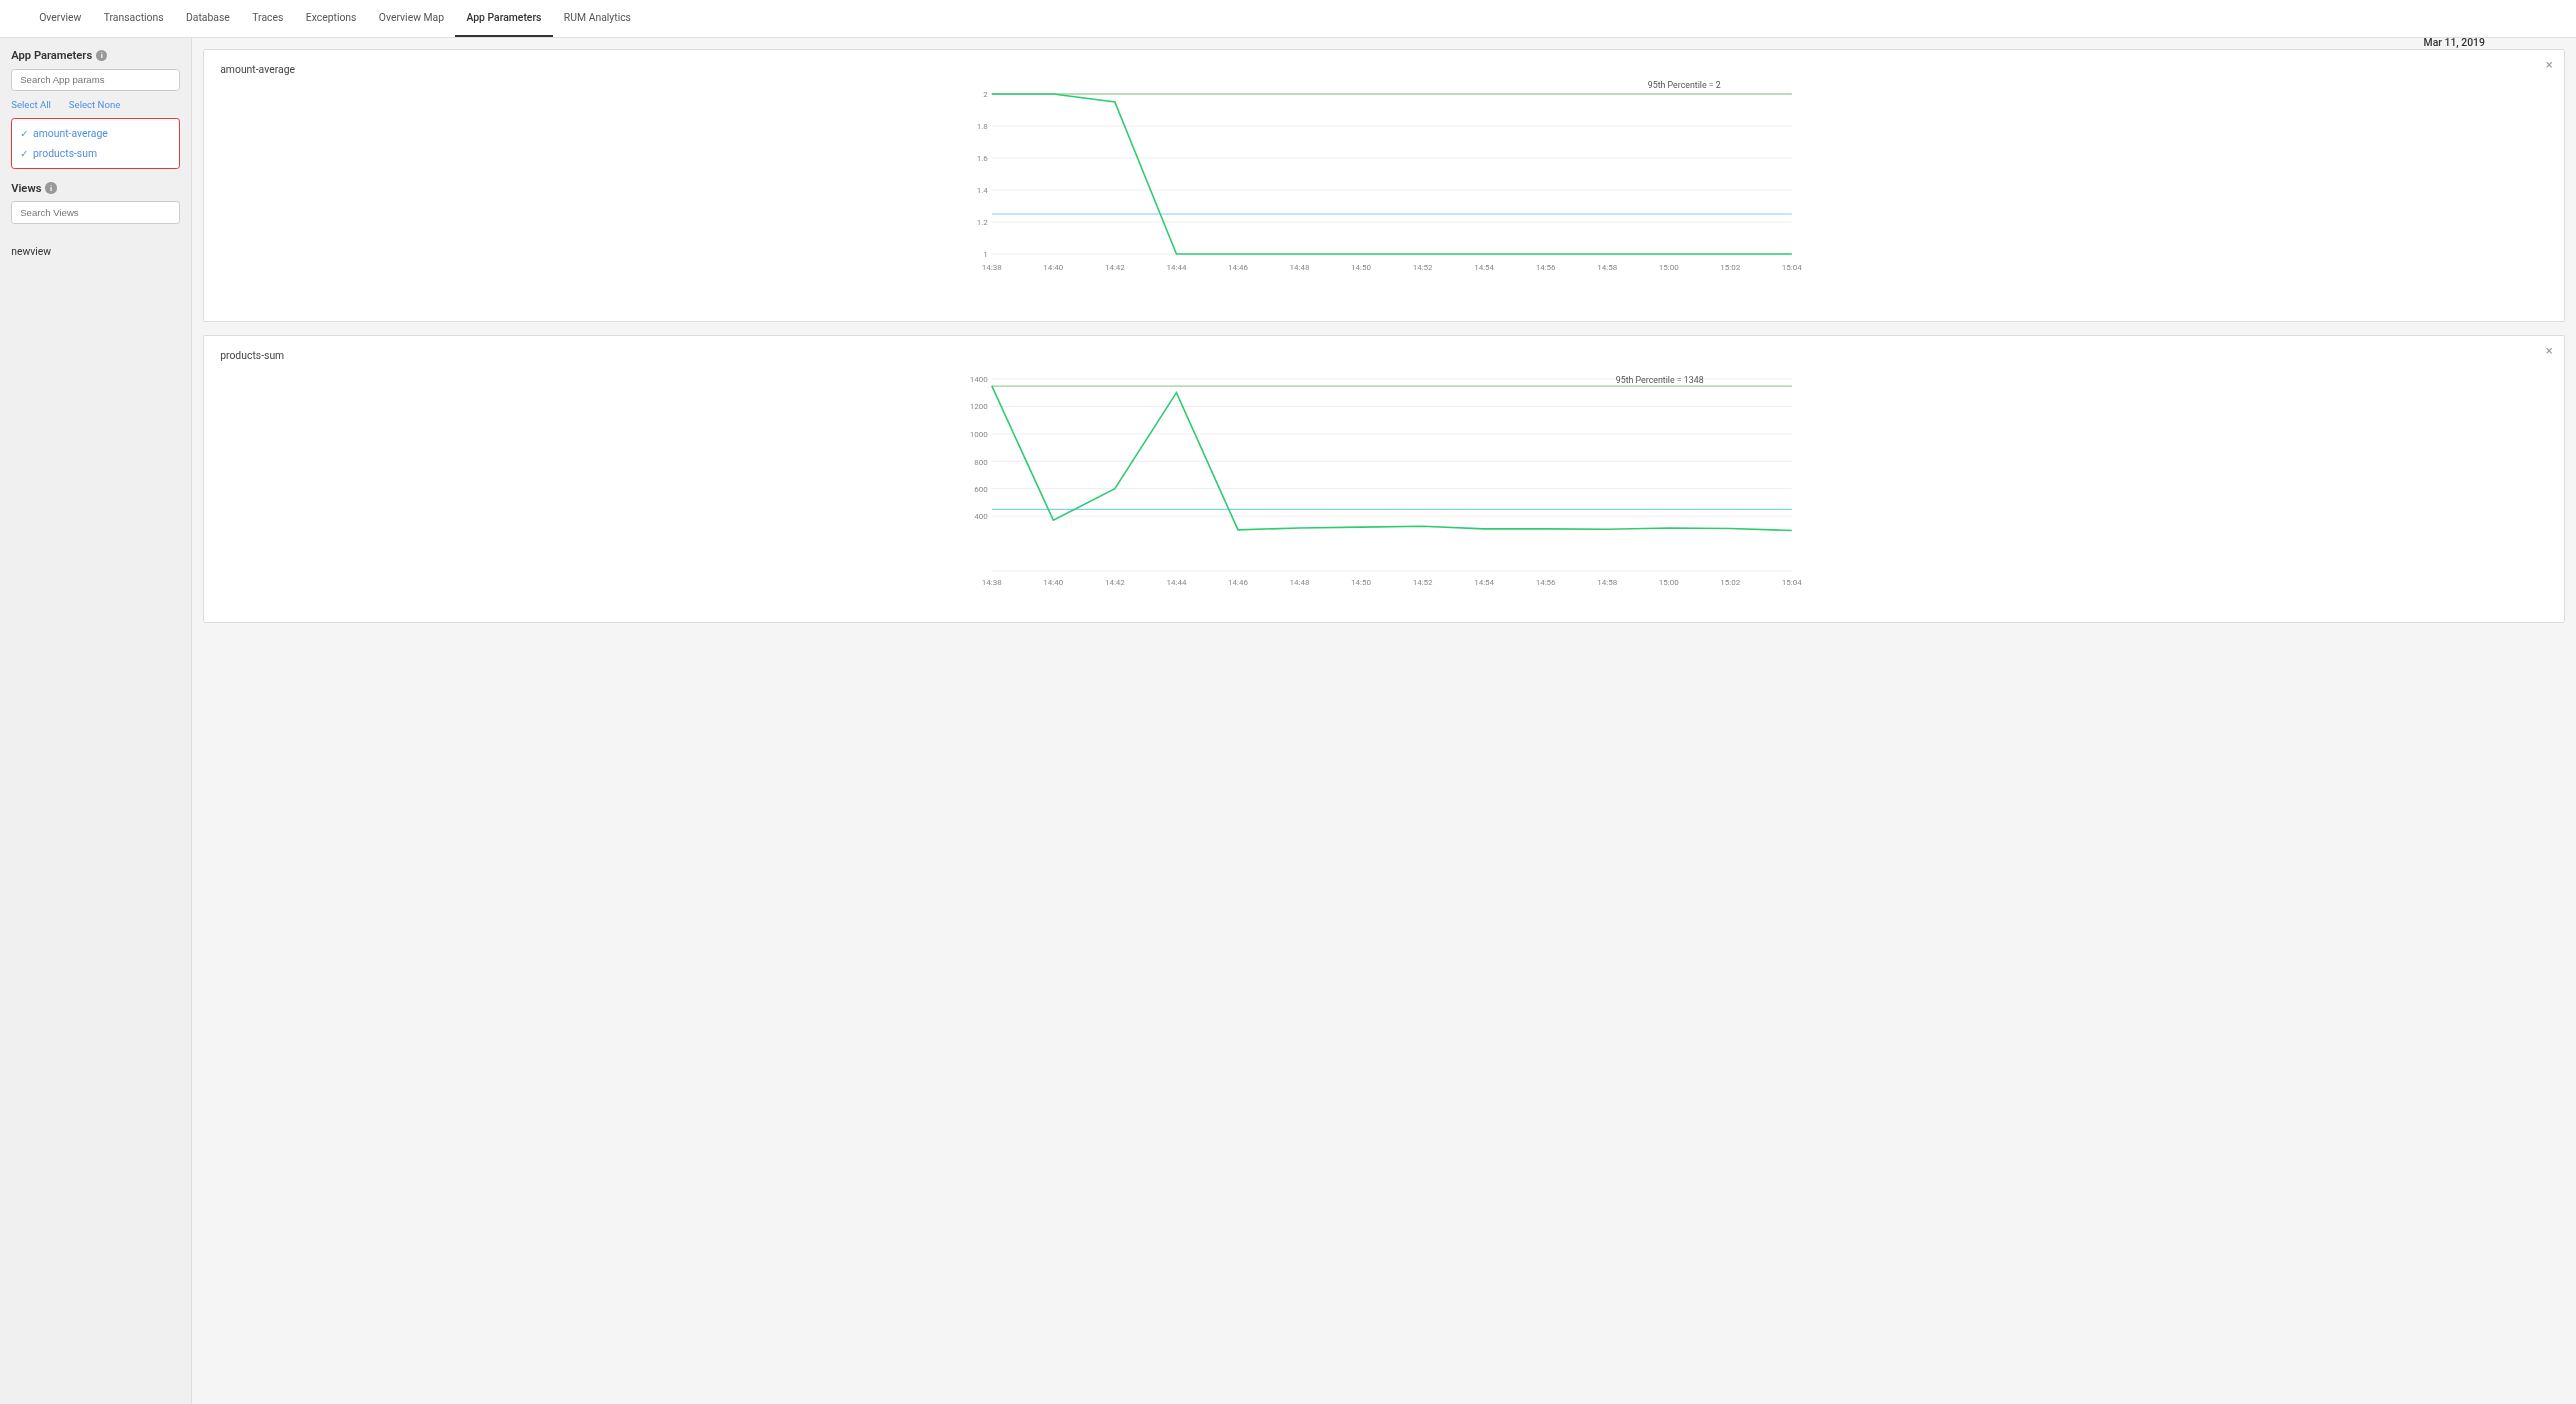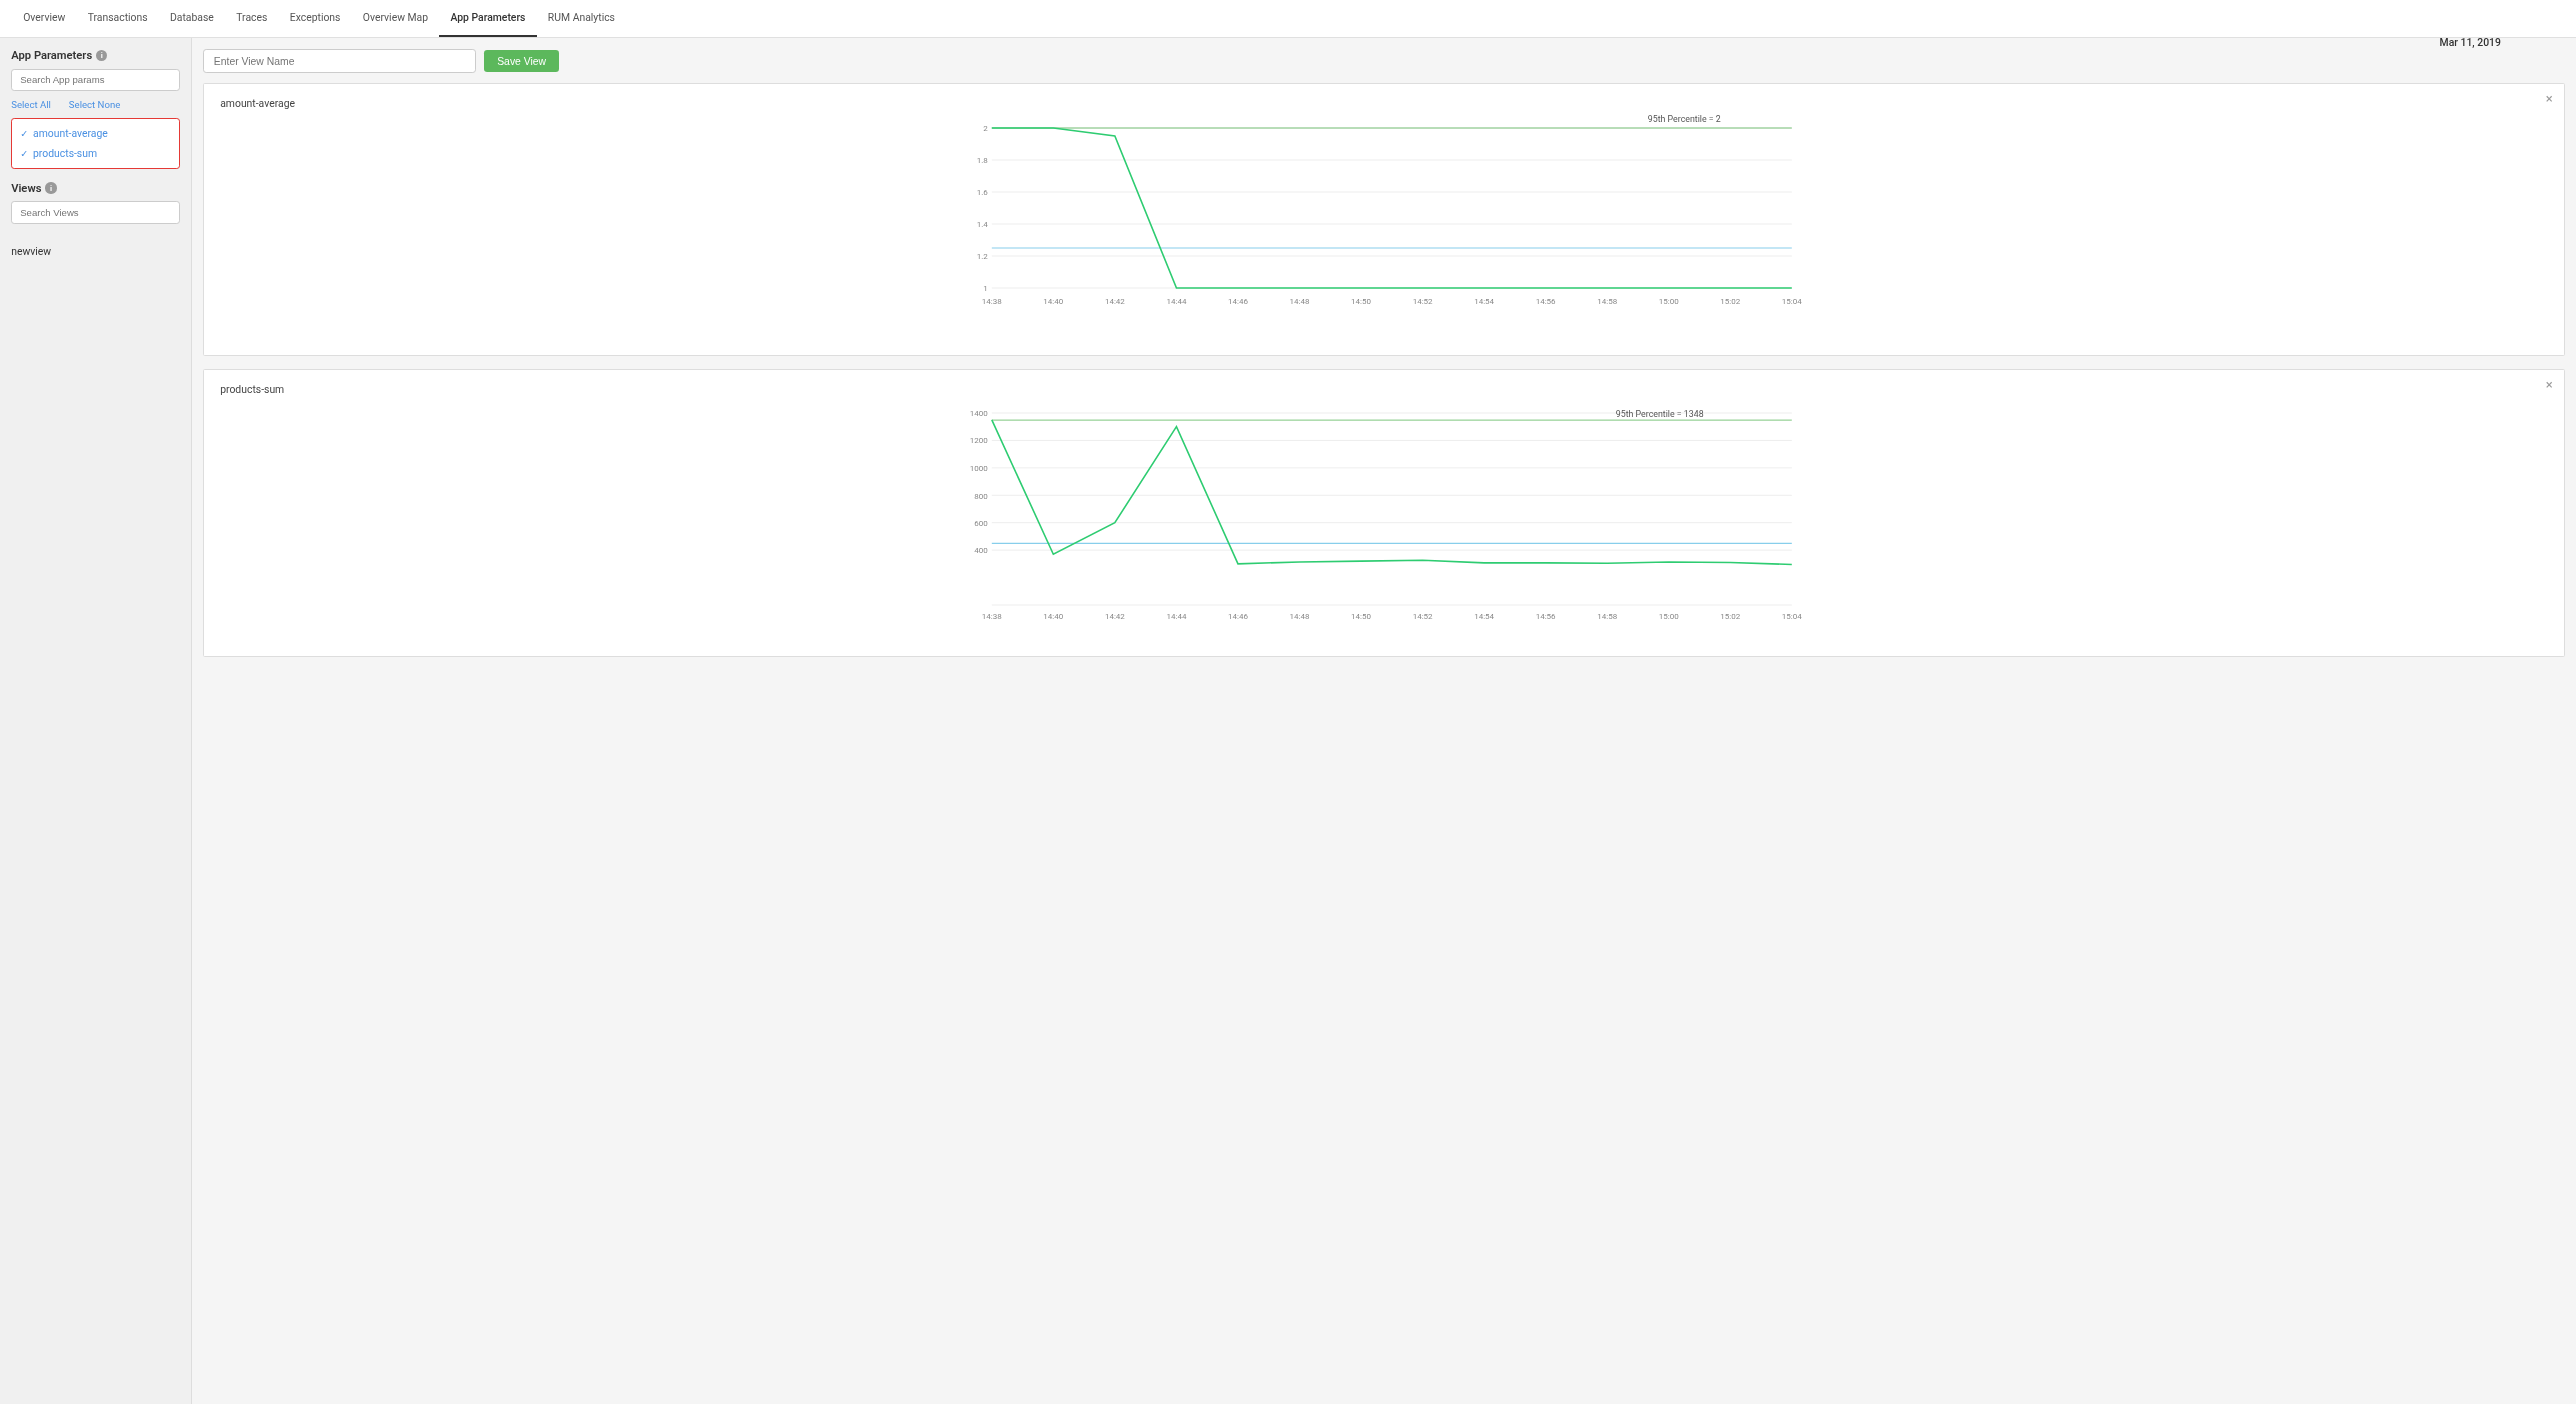--- a/index.html
+++ b/index.html
@@ -2,21 +2,21 @@
 <html style="font-size:13px"><head>
   <meta charset="utf-8">
   <style>
     * { box-sizing: border-box; margin: 0; padding: 0; }
     body { font-family: -apple-system, BlinkMacSystemFont, 'Segoe UI', Roboto, sans-serif; font-size: 10.4px; background: #f5f5f5; color: #333; }
 
     
     .top-nav {
       display: flex; align-items: center; justify-content: space-between;
       background: #fff; border-bottom: 0.8px solid #e0e0e0;
-      padding: 0 12px; height: 38px;
+      padding: 0 28px; height: 38px;
     }
     .nav-tabs { display: flex; align-items: center; gap: 0; height: 100%; }
     .nav-tab {
       padding: 0 11.2px; height: 100%; display: flex; align-items: center;
       font-size: 10.4px; color: #555; cursor: pointer; border-bottom: 2.4px solid transparent;
       white-space: nowrap;
     }
     .nav-tab.active { color: #333; border-bottom: 2.4px solid #333; font-weight: 500; }
 
     .nav-right { display: flex; align-items: flex-start; gap: 9.6px; font-size: 10.4px; }
@@ -158,24 +158,20 @@
       <input class="search-input" type="text" placeholder="Search Views" style="">
       <div class="views-list">
         <div class="view-item">newview</div>
       </div>
     </div>
 
   </div>
 
   <div class="content">
 
-    <div class="view-name-bar">
-      <input class="view-name-input" type="text" placeholder="Enter View Name" style="">
-      <button class="save-view-btn">Save View</button>
-    </div>
 
     <div class="chart-panel">
       <div class="chart-title">amount-average</div>
       <span class="chart-close">×</span>
       <div class="chart-container">
         <svg width="100%" height="224" viewBox="0 0 1060 280" style="font-size:13px">
 
           <g transform="translate(40, 10)">
 
             <line x1="0" y1="200" x2="1000" y2="200" class="grid-line"></line>

